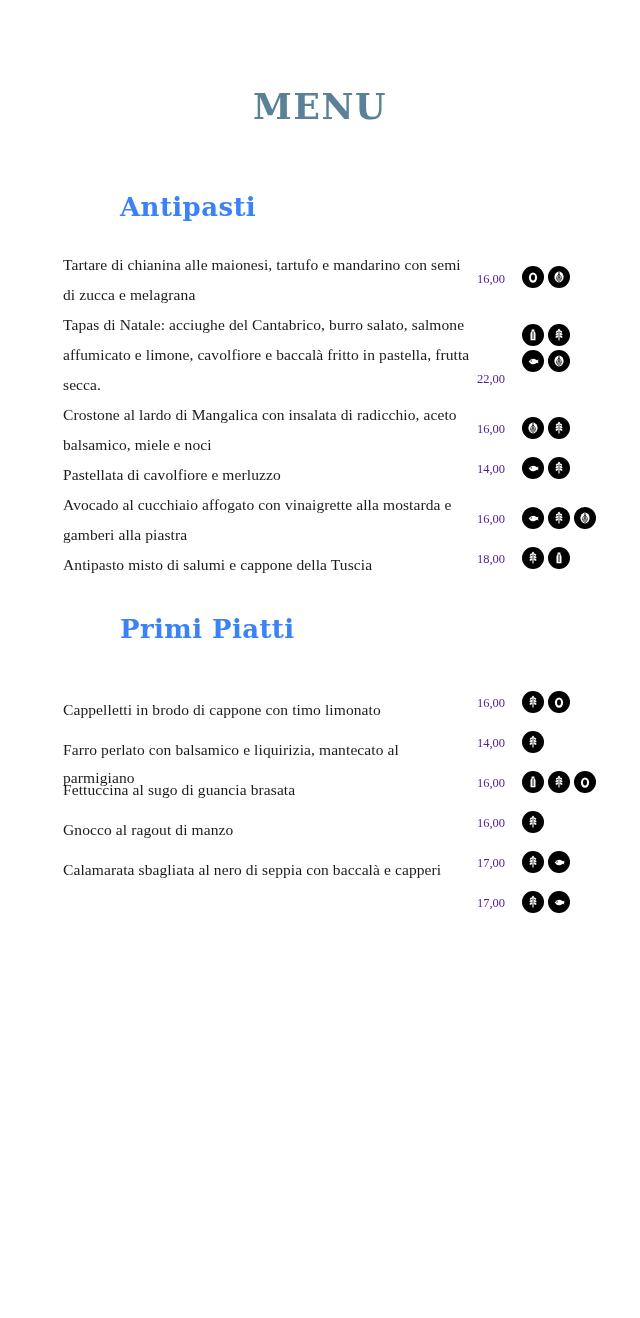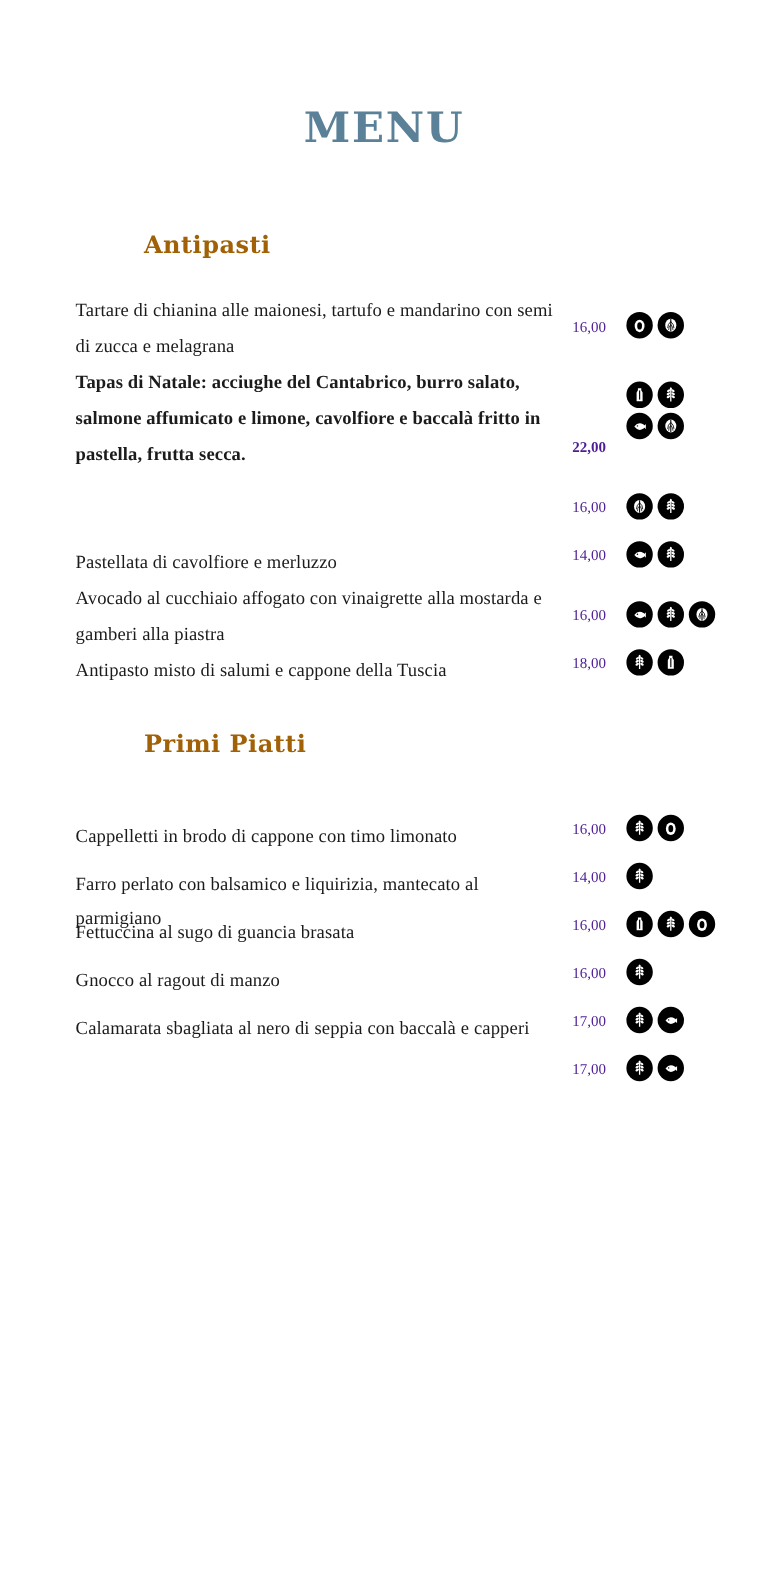--- a/index.html
+++ b/index.html
@@ -32,22 +32,22 @@
     letter-spacing: 1.5px;
     color: #5b8198;
     padding-top: 89px;
     line-height: 1;
   }
 
   
   .section-heading {
     font-family: "DejaVu Serif", "Liberation Serif", serif;
     font-weight: bold;
-    font-size: 20px;
-    color: #a16207;
+    font-size: 26px;
+    color: #3b82f6;
     letter-spacing: 0.4px;
     margin-left: 120px;
   }
   .section-antipasti { margin-top: 68px; }
   .section-primi { margin-top: 34px; }
 
   
   .dish-list {
     margin-top: 28px;
     padding: 0 0 0 0;
@@ -125,21 +125,21 @@
               <ellipse cx="7" cy="7" rx="4.6" ry="5.4" fill="#fff"></ellipse>
               <path d="M7 1.8 L7 12.2" stroke="#000" stroke-width="0.9"></path>
               <path d="M7 4 Q4.4 6 4.4 9.4" stroke="#000" stroke-width="0.7" fill="none"></path>
               <path d="M7 4 Q9.6 6 9.6 9.4" stroke="#000" stroke-width="0.7" fill="none"></path>
               <path d="M7 6.5 Q5.1 8.3 5.2 11" stroke="#000" stroke-width="0.6" fill="none"></path>
               <path d="M7 6.5 Q8.9 8.3 8.8 11" stroke="#000" stroke-width="0.6" fill="none"></path>
             </svg>
           </span>
         </div>
       </div>
-      <div class="dish-row" style="height: 90px; font-weight: bold;">
+      <div class="dish-row" style="height: 90px;">
         <div class="dish-name">Tapas di Natale: acciughe del Cantabrico, burro salato, salmone affumicato e limone, cavolfiore e baccalà fritto in pastella, frutta secca.</div>
         <div class="dish-price" style="left: 459px; top: 62px;">22,00</div>
         <div class="dish-icons" style="top: 14px; width: 52px;">
           <span class="allergen">
             <svg width="14" height="14" viewBox="0 0 14 14">
               <path d="M5.6 1.5 L8.4 1.5 L8.4 3.3 L9.5 5.0 L9.5 12.3 L4.5 12.3 L4.5 5.0 L5.6 3.3 Z" fill="#fff"></path>
               <rect x="6.55" y="3.4" width="0.95" height="7.6" fill="#000"></rect>
             </svg>
           </span>
           <span class="allergen">
@@ -169,20 +169,21 @@
               <path d="M7 1.8 L7 12.2" stroke="#000" stroke-width="0.9"></path>
               <path d="M7 4 Q4.4 6 4.4 9.4" stroke="#000" stroke-width="0.7" fill="none"></path>
               <path d="M7 4 Q9.6 6 9.6 9.4" stroke="#000" stroke-width="0.7" fill="none"></path>
               <path d="M7 6.5 Q5.1 8.3 5.2 11" stroke="#000" stroke-width="0.6" fill="none"></path>
               <path d="M7 6.5 Q8.9 8.3 8.8 11" stroke="#000" stroke-width="0.6" fill="none"></path>
             </svg>
           </span>
         </div>
       </div>
       <div class="dish-row" style="height: 60px;">
+        <div class="dish-name">Crostone al lardo di Mangalica con insalata di radicchio, aceto balsamico, miele e noci</div>
         <div class="dish-price" style="left: 459px; top: 22px;">16,00</div>
         <div class="dish-icons" style="top: 17px;">
           <span class="allergen">
             <svg width="14" height="14" viewBox="0 0 14 14">
               <ellipse cx="7" cy="7" rx="4.6" ry="5.4" fill="#fff"></ellipse>
               <path d="M7 1.8 L7 12.2" stroke="#000" stroke-width="0.9"></path>
               <path d="M7 4 Q4.4 6 4.4 9.4" stroke="#000" stroke-width="0.7" fill="none"></path>
               <path d="M7 4 Q9.6 6 9.6 9.4" stroke="#000" stroke-width="0.7" fill="none"></path>
               <path d="M7 6.5 Q5.1 8.3 5.2 11" stroke="#000" stroke-width="0.6" fill="none"></path>
               <path d="M7 6.5 Q8.9 8.3 8.8 11" stroke="#000" stroke-width="0.6" fill="none"></path>

